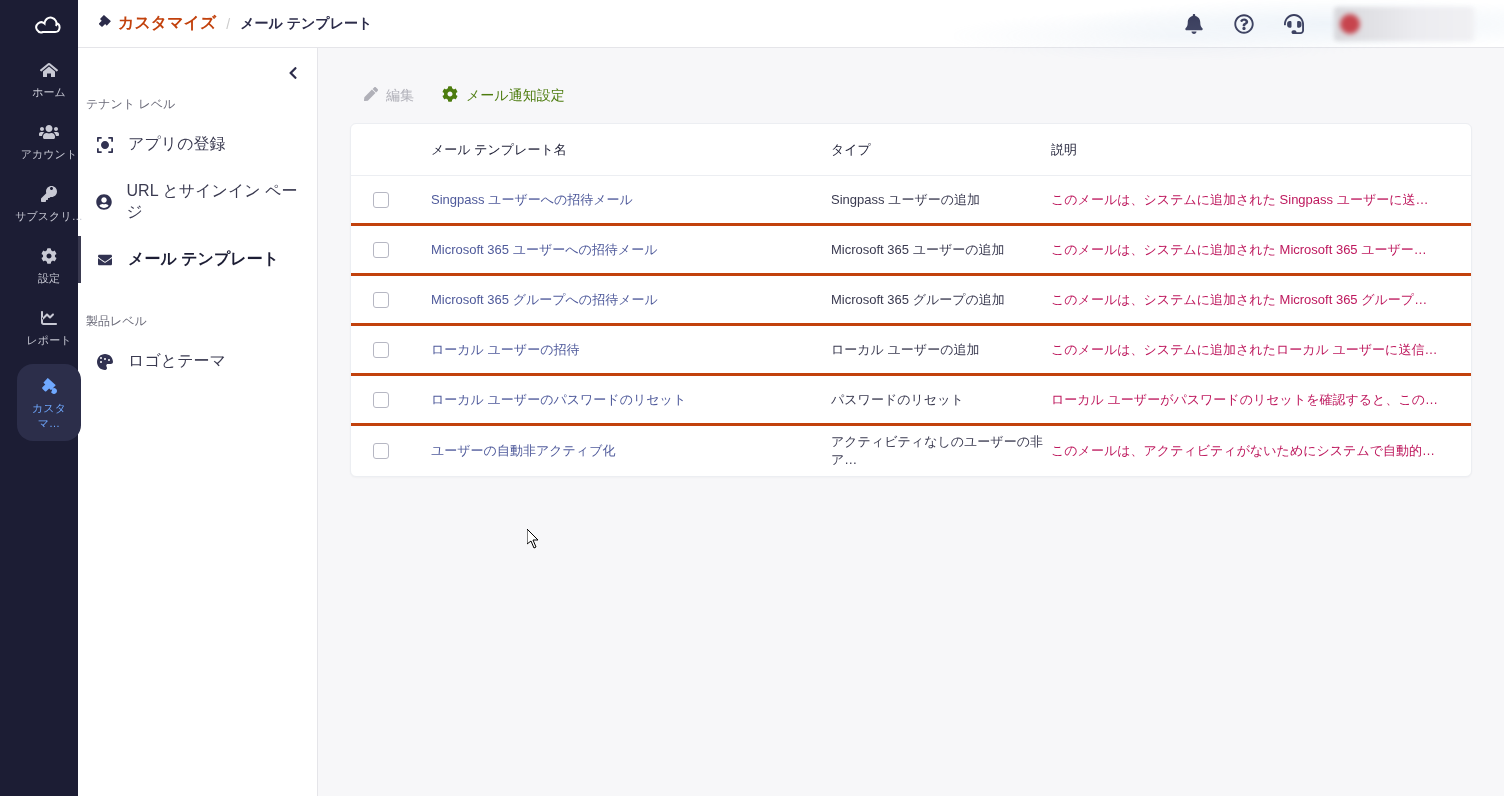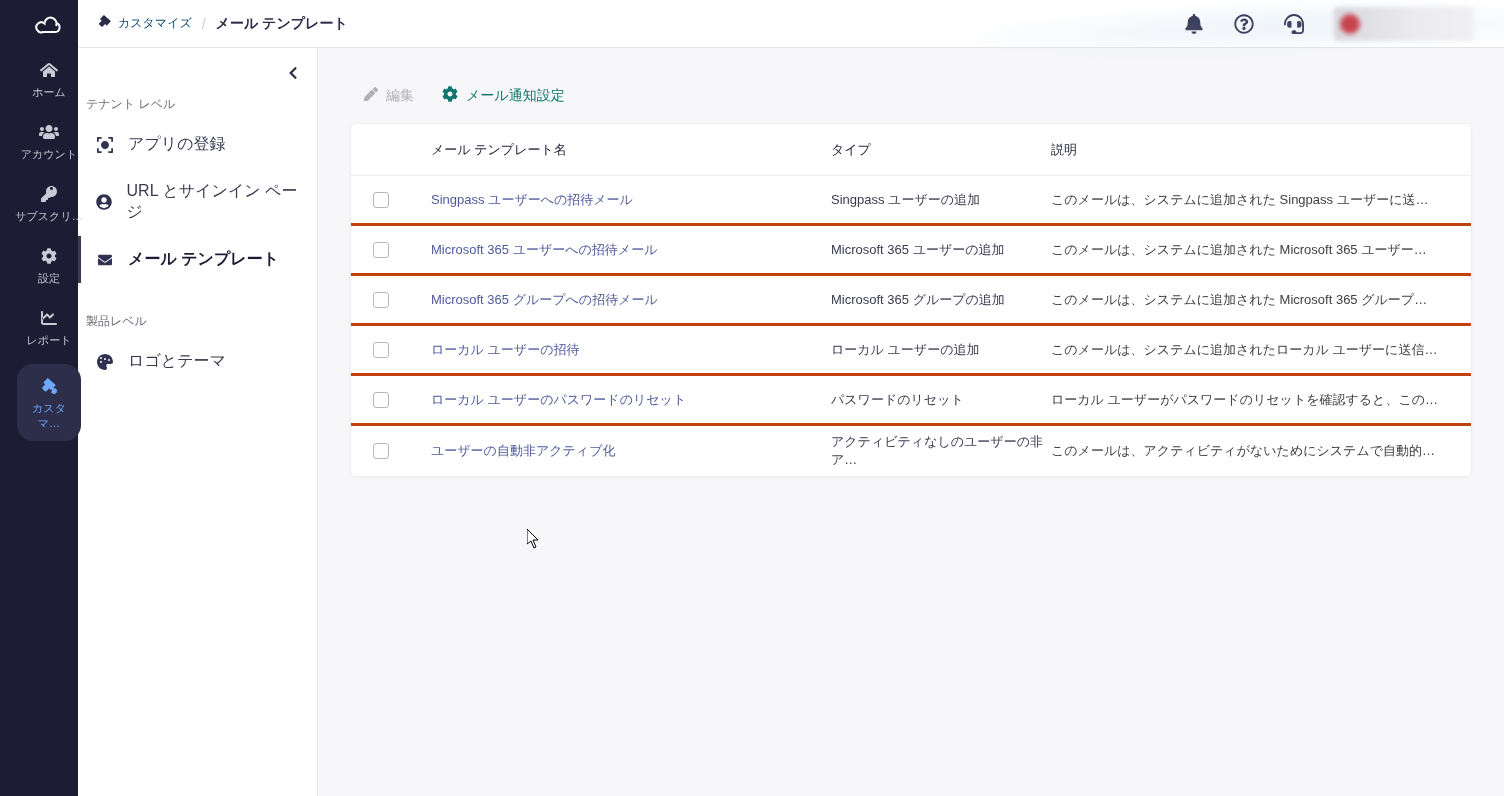--- a/index.html
+++ b/index.html
@@ -33,23 +33,23 @@
   align-items: center;
   gap: 10px;
   flex: 1;
 }
 .breadcrumb-iconwrap {
   display: flex;
   align-items: center;
   gap: 6px;
 }
 .breadcrumb-link {
-  color: #0c4a6e;
-  font-size: 12px;
-  font-weight: 400;
+  color: #c2410c;
+  font-size: 16px;
+  font-weight: 700;
 }
 .breadcrumb-sep {
   color: #ccc;
   font-size: 14px;
 }
 .breadcrumb-current {
   color: #2c2c4a;
   font-size: 14px;
   font-weight: 700;
 }
@@ -188,21 +188,21 @@
 }
 .toolbar-btn {
   display: flex;
   align-items: center;
   gap: 8px;
   font-size: 14px;
   font-weight: 400;
   cursor: pointer;
 }
 .toolbar-btn.disabled { color: #b0b0b8; cursor: default; }
-.toolbar-btn.enabled { color: #0f766e; }
+.toolbar-btn.enabled { color: #4d7c0f; }
 
 .table-card {
   background: #fff;
   border: 1px solid #eceef2;
   border-radius: 6px;
   margin: 0 16px;
   box-shadow: 0 1px 2px rgba(0,0,0,0.03);
 }
 .thead, .trow {
   display: grid;
@@ -219,21 +219,21 @@
 }
 .trow {
   height: 50px;
   border-bottom: 3px solid #c2410c;
   font-size: 13px;
   color: #3a3a50;
 }
 .trow:last-child { border-bottom: none; }
 .trow .tname { color: #4f5a9b; cursor: pointer; }
 .trow .tdesc {
-  color: #404040;
+  color: #be185d;
   white-space: nowrap;
   overflow: hidden;
   text-overflow: ellipsis;
   padding-right: 12px;
 }
 .chk {
   width: 16px;
   height: 16px;
   border: 1.5px solid #b6b7c3;
   border-radius: 3px;

